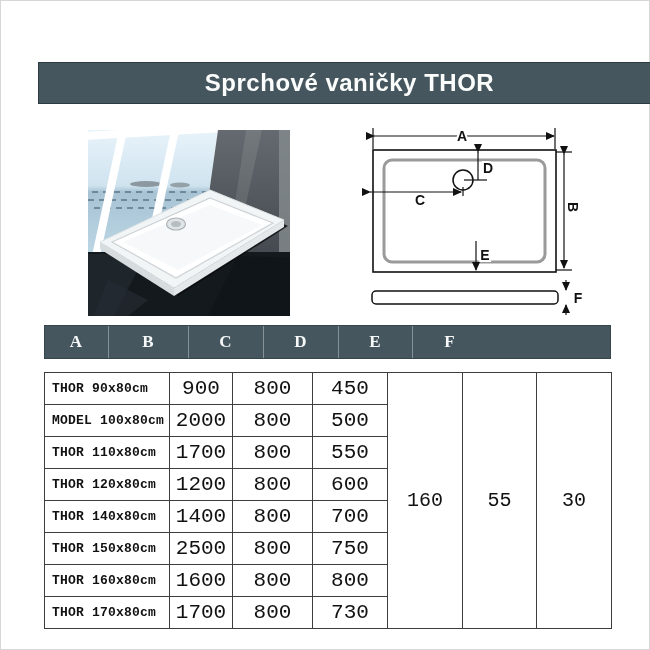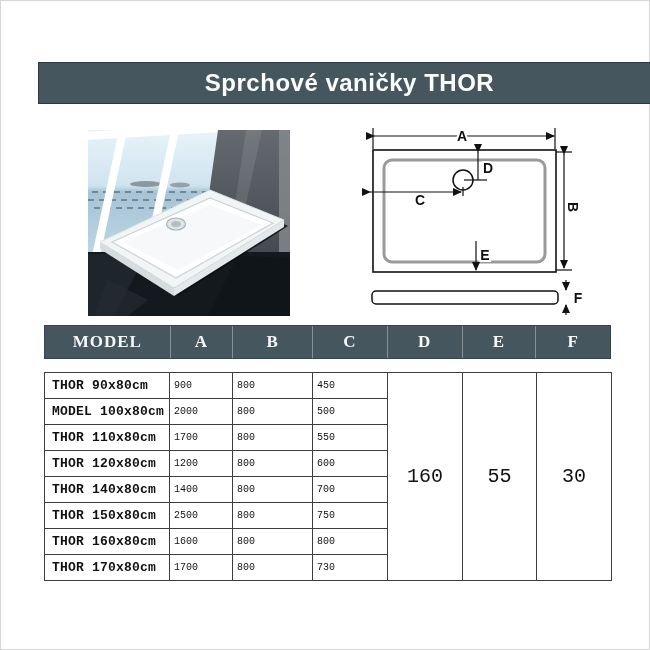--- a/index.html
+++ b/index.html
@@ -47,21 +47,21 @@
     table-layout:fixed;width:567px;
   }
   .spec-table td{
     border:1px solid #3d3d3d;height:26px;padding:4px;box-sizing:border-box;
     color:#111;vertical-align:middle;background:#fff;font-family:Liberation Mono, monospace;
   }
   .spec-table td.model{
     font-weight:bold;font-size:13px;text-align:left;padding-left:7px;
     letter-spacing:0.2px;white-space:nowrap;
   }
-  .spec-table td.num{font-size:10px;text-align:left;}
+  .spec-table td.num{font-size:21px;text-align:center;}
   .spec-table td.mergecell{font-size:20px;text-align:center;}
 </style>
 </head>
 <body>
 
 <div class="page-frame"></div>
 
 <div class="title-bar">
   <span>Sprchové vaničky THOR</span>
 </div>
@@ -163,21 +163,20 @@
 
   <rect x="372" y="291" width="186" height="13" rx="4" fill="#ffffff" stroke="#111" stroke-width="1.5"></rect>
   <g stroke="#111" stroke-width="1.2">
     <line x1="566" y1="280" x2="566" y2="290" marker-end="url(#arr)"></line>
     <line x1="566" y1="315" x2="566" y2="305" marker-end="url(#arr)"></line>
   </g>
   <text class="dim-text" x="578" y="303">F</text>
 </svg>
 
 <div class="grid-header">
-  <div class="hcell" style="width:125px">MODEL</div>
   <div class="hcell" style="width:63px">A</div>
   <div class="hcell" style="width:80px">B</div>
   <div class="hcell" style="width:75px">C</div>
   <div class="hcell" style="width:75px">D</div>
   <div class="hcell" style="width:74px">E</div>
   <div class="hcell" style="width:75px">F</div>
 </div>
 
 <table class="spec-table">
   <colgroup>

